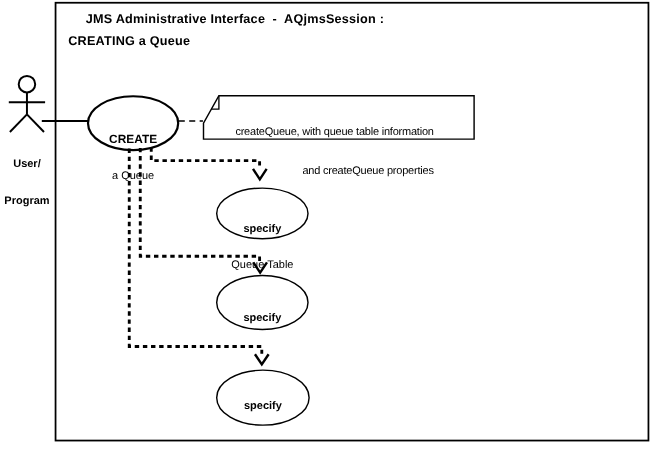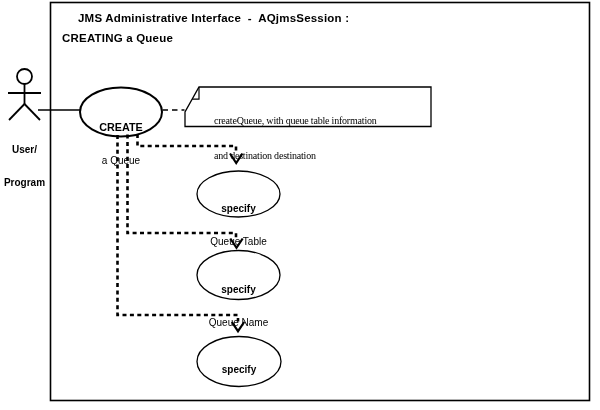--- a/index.html
+++ b/index.html
@@ -9,20 +9,21 @@
     height: 410px;
     background: #ffffff;
     overflow: hidden;
     font-family: "Liberation Sans", sans-serif;
   }
   .shapes { position: absolute; left: 0; top: 0; }
   .t {
     position: absolute;
     color: #000000;
     white-space: pre;
+    text-align: right;
   }
   .title {
     font-weight: bold;
     font-size: 11.5px;
     letter-spacing: 0.2px;
   }
   .actor-label {
     font-weight: bold;
     font-size: 10px;
     line-height: 11px;
@@ -98,33 +99,32 @@
   <div class="t actor-label" style="left:0px; top:122px; width:49px;">
     <span>User/</span>
     <span>Program</span>
   </div>
 
   <div class="t uc-label" style="left:71px; top:100px; width:100px;">
     <span class="uc-bold uc-create">CREATE</span>
     <span>a Queue</span>
   </div>
 
-  <div class="t note-text" style="left:214px; top:92px;font-family:Liberation Serif, serif;">
+  <div class="t note-text" style="left:214px; top:92px;">
     <span>createQueue, with queue table information</span>
-    <span>and destination destination</span>
+    <span>and createQueue properties</span>
   </div>
 
   <div class="t uc-label" style="left:188px; top:181px; width:101px;">
     <span class="uc-bold">specify</span>
     <span>Queue Table</span>
   </div>
 
   <div class="t uc-label" style="left:188px; top:262px; width:101px;">
     <span class="uc-bold">specify</span>
-    <span>Queue Name</span>
   </div>
 
   <div class="t uc-label" style="left:188px; top:342px; width:102px;">
     <span class="uc-bold">specify</span>
     
   </div>
 
 </div>
 
 </body></html>

